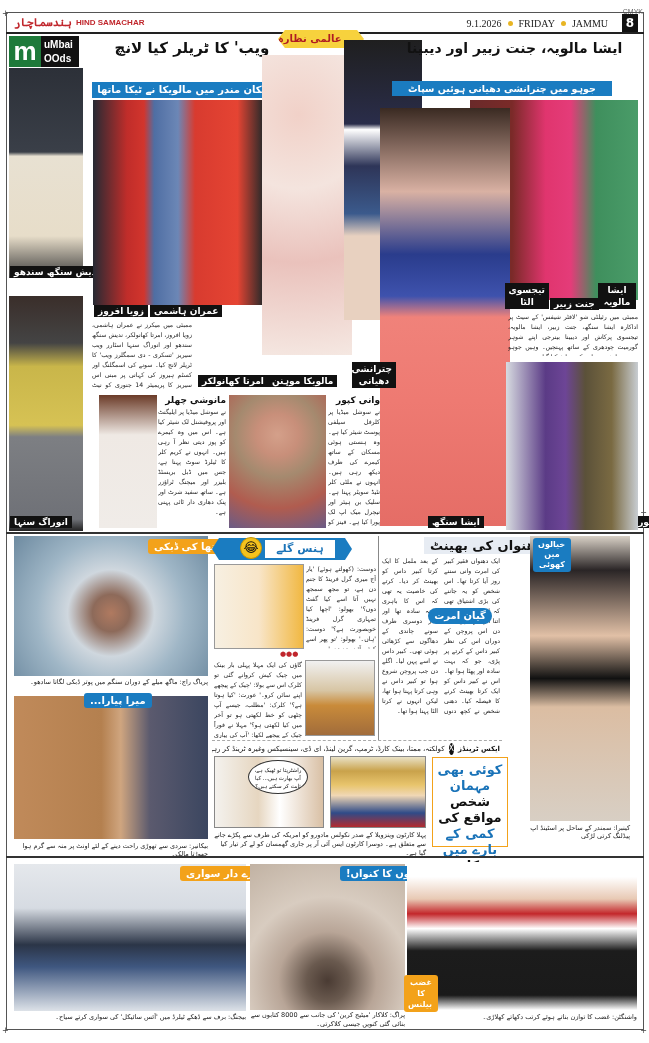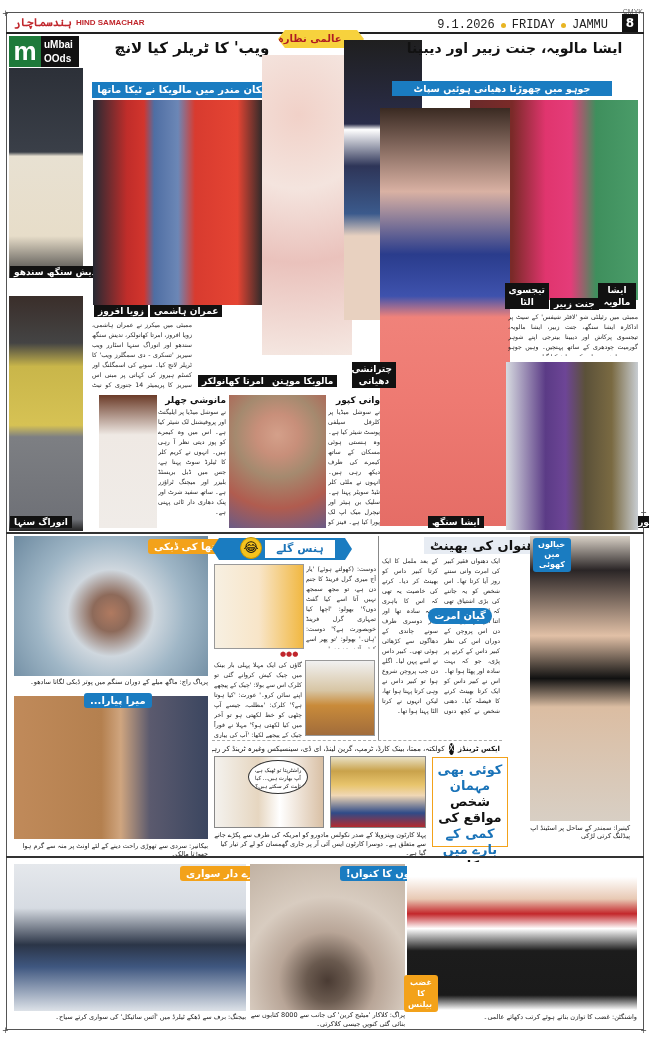--- a/index.html
+++ b/index.html
@@ -6,21 +6,21 @@
 body{width:649px;height:1043px;background:#fff;font-family:"DejaVu Sans",sans-serif;position:relative;overflow:hidden;color:#111}
 .cmyk{position:absolute;top:8px;right:6px;font-size:7px;color:#6a6a6a;font-family:"Liberation Sans",sans-serif}
 .reg{position:absolute;font-size:8px;color:#444}
 
 .frame{position:absolute;left:6px;top:12px;width:638px;height:1018px;border:1px solid #555}
 
 .hdr{position:absolute;left:6px;top:12px;width:638px;height:22px;border-bottom:2px solid #222}
 .logo{position:absolute;left:8px;top:4px;font-size:11px;font-weight:bold;color:#c0262c;font-family:"DejaVu Serif",serif}
 .hs{position:absolute;left:70px;top:6px;font-size:8px;font-weight:bold;color:#c0262c;font-family:"Liberation Sans",sans-serif}
 .sectitle{position:absolute;left:272px;top:18px;width:86px;height:18px;background:#f7d23d;clip-path:polygon(8% 0,92% 0,100% 50%,92% 100%,8% 100%,0 50%);font-size:10px;font-weight:bold;color:#b01c22;line-height:18px}
-.datebar{position:absolute;right:36px;top:6px;font-size:12px;color:#222;font-family:Liberation Mono, monospace;display:flex;gap:6px;align-items:center}
+.datebar{position:absolute;right:36px;top:6px;font-size:10px;color:#222;font-family:Liberation Serif, serif;display:flex;gap:6px;align-items:center}
 .dot{width:5px;height:5px;border-radius:50%;background:#e8b523;display:inline-block}
 .pgno{position:absolute;right:6px;top:2px;width:16px;height:18px;background:#111;color:#fff;font-size:12px;font-weight:bold;text-align:center;line-height:18px}
 
 .mumbai{position:absolute;left:9px;top:36px;width:70px;height:31px;display:flex}
 .mbox{width:32px;height:31px;background:#1e7a3a;color:#fff;font-size:26px;font-weight:bold;line-height:30px;text-align:center;font-family:"Liberation Sans",sans-serif}
 .mtxt{width:38px;background:#111;color:#fff;font-size:10px;font-weight:bold;line-height:14px;padding:2px 3px;font-family:"Liberation Sans",sans-serif}
 .photo{position:absolute;overflow:hidden}
 .ph-left1{left:9px;top:68px;width:74px;height:210px;background:linear-gradient(180deg,#2c3038 0%,#3a3f48 40%,#e8e1d2 42%,#e7ddc9 80%,#3c3c3c 100%)}
 .ph-left2{left:9px;top:296px;width:74px;height:235px;background:linear-gradient(180deg,#3a2e2a 0%,#444 20%,#c9b64a 30%,#d6c254 55%,#7d7f83 60%,#6f7177 95%,#222 100%)}
 .caption-tag{position:absolute;background:#111;color:#fff;font-size:9px;font-weight:bold;padding:1px 4px;direction:rtl;white-space:nowrap}
@@ -115,21 +115,21 @@
 <div class="caption-tag" style="left:94px;top:305px">زویا افروز</div>
 <div class="caption-tag" style="left:150px;top:305px">عمران ہاشمی</div>
 <div class="caption-tag" style="left:198px;top:375px">امرتا کھانولکر</div>
 <div class="caption-tag" style="left:268px;top:375px">مالویکا موہنن</div>
 
 <div class="bodytext" style="left:92px;top:320px;width:100px;height:70px;overflow:hidden">ممبئی میں میکرز نے عمران ہاشمی، زویا افروز، امرتا کھانولکر، ندیش سنگھ سندھو اور انوراگ سنہا اسٹارر ویب سیریز 'تسکری - دی سمگلرز ویب' کا ٹریلر لانچ کیا۔ سونے کی اسمگلنگ اور کسٹم ہیروز کی کہانی پر مبنی اس سیریز کا پریمیئر 14 جنوری کو نیٹ فلکس پر ہوگا۔ وہیں جوہو میں واقع اسکان مندر میں اداکارہ مالویکا موہنن نے ماتھا ٹیکا۔ (رپورٹ: رمیش)</div>
 
 <div class="headline" style="left:392px;top:38px;width:245px;font-size:14px;line-height:20px">
   <div>ایشا مالویہ، جنت زبیر اور دیبینا</div>
 </div>
-<div class="bluebar" style="left:392px;top:81px;width:220px;height:15px;font-size:9.5px;line-height:15px">جوہو میں چھوڑتا دھیانی ہوئیں سپاٹ</div>
+<div class="bluebar" style="left:392px;top:81px;width:220px;height:15px;font-size:9.5px;line-height:15px">جوہو میں چترانشی دھیانی ہوئیں سپاٹ</div>
 
 <div class="caption-tag" style="left:598px;top:283px;width:38px;white-space:normal;text-align:center;line-height:12px">ایشا مالویہ</div>
 <div class="caption-tag" style="left:550px;top:298px">جنت زبیر</div>
 <div class="caption-tag" style="left:505px;top:283px;width:44px;white-space:normal;text-align:center;line-height:12px">تیجسوی الٹا</div>
 <div class="caption-tag" style="left:352px;top:362px;width:44px;white-space:normal;text-align:center;line-height:12px">چترانشی دھیانی</div>
 <div class="caption-tag" style="left:428px;top:516px">ایشا سنگھ</div>
 <div class="caption-tag" style="left:508px;top:516px">گورمیت چودھری - دیبینا بینرجی</div>
 
 <div class="bodytext" style="left:508px;top:312px;width:130px;height:44px;overflow:hidden">ممبئی میں رئیلٹی شو 'لافٹر شیفس' کے سیٹ پر اداکارہ ایشا سنگھ، جنت زبیر، ایشا مالویہ، تیجسوی پرکاش اور دیبینا بینرجی اپنے شوہر گورمیت چودھری کے ساتھ پہنچیں۔ وہیں جوہو میں چترانشی دھیانی کو سپاٹ کیا گیا۔</div>
 <div class="photo ph-couple"></div>
@@ -195,13 +195,13 @@
 <div class="photo ph-snow"></div>
 <div class="tag-orange" style="left:180px;top:866px">مزے دار سواری</div>
 <div class="cap" style="left:14px;top:1013px;width:232px">بیجنگ: برف سے ڈھکے ٹیلرڈ میں 'آئس سائیکل' کی سواری کرتے سیاح۔</div>
 
 <div class="photo ph-books"></div>
 <div class="tag-blue" style="left:340px;top:866px">کتابوں کا کنواں!</div>
 <div class="cap" style="left:250px;top:1011px;width:155px;line-height:9px">پراگ: کلاکار 'میٹیج کرین' کی جانب سے 8000 کتابوں سے بنائی گئی کنویں جیسی کلاکرتی۔</div>
 
 <div class="photo ph-skate"></div>
 <div class="tag-orange" style="left:404px;top:975px;width:34px;white-space:normal;font-size:8px;line-height:11px;text-align:center">غضب کا بیلنس</div>
-<div class="cap" style="left:407px;top:1013px;width:230px">واشنگٹن: غضب کا توازن بناتے ہوئے کرتب دکھاتے عالمی۔</div>
+<div class="cap" style="left:407px;top:1013px;width:230px">واشنگٹن: غضب کا توازن بناتے ہوئے کرتب دکھاتے کھلاڑی۔</div>
 
 </body></html>

